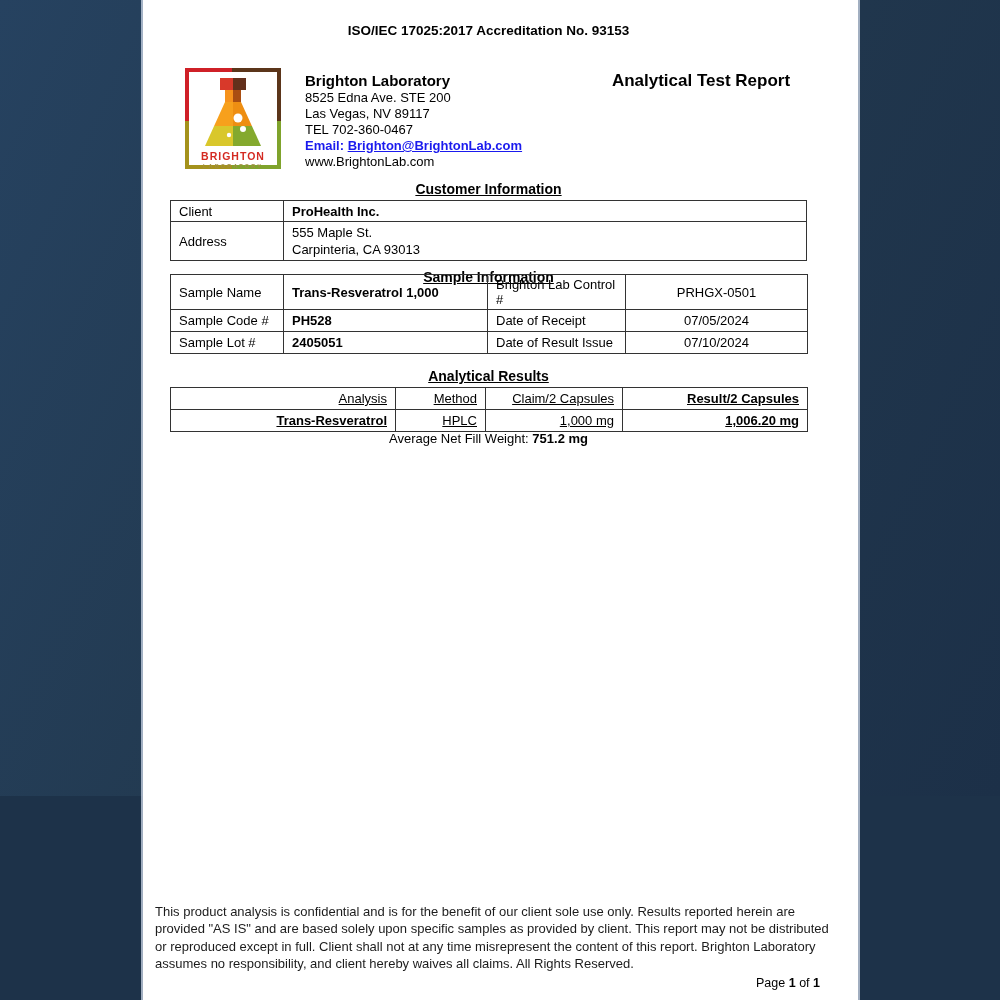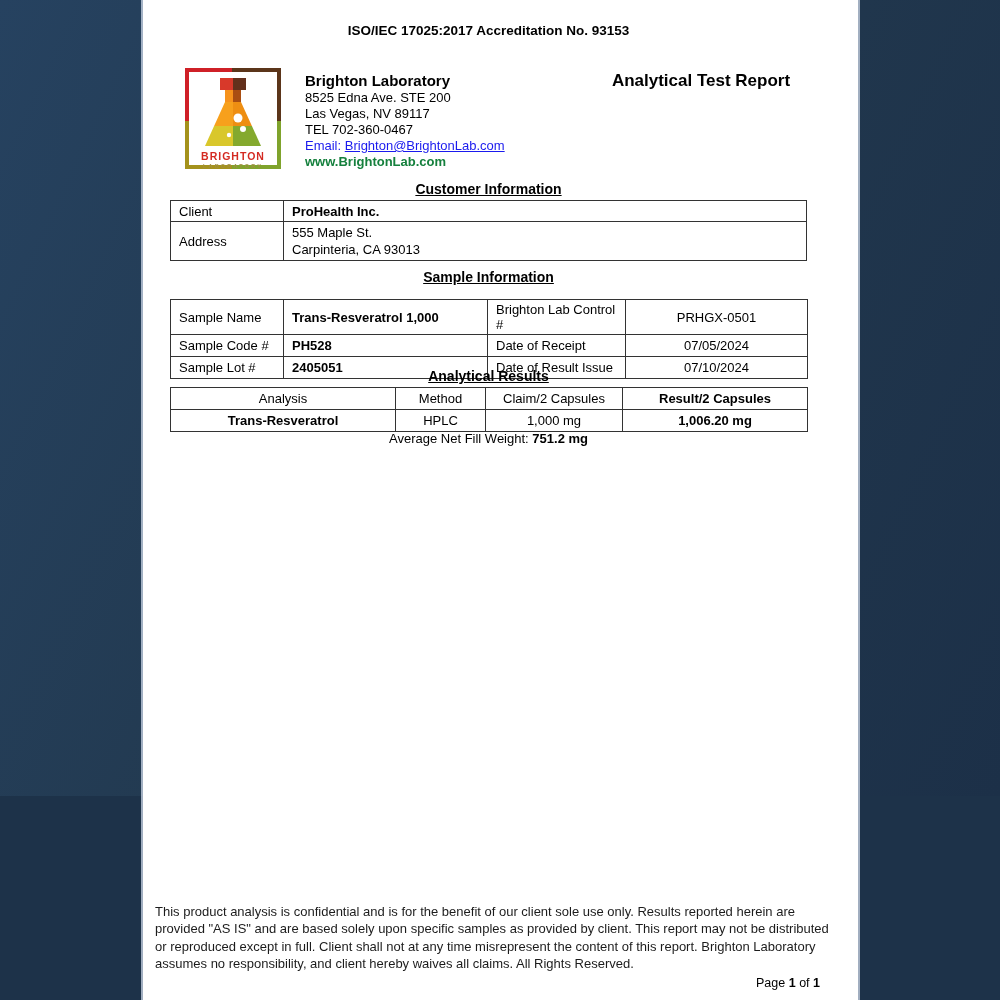--- a/index.html
+++ b/index.html
@@ -29,50 +29,50 @@
     position:absolute; top:84px; left:0; width:100px; text-align:center;
     color:#d42a22; font-weight:bold; font-size:10.5px; letter-spacing:1px;
   }
   .logo-sub {
     position:absolute; top:97px; left:0; width:100px; text-align:center;
     color:#a18f44; font-weight:bold; font-size:5.5px; letter-spacing:2.2px;
   }
   
   .lab-info { position:absolute; left:162px; top:71px; font-size:13px; line-height:16px; }
   .lab-name { font-weight:bold; font-size:15px; line-height:19px; }
-  .email-line { color:#1a1aee; font-weight:normal; }
+  .email-line { color:#1a1aee; font-weight:bold; }
   .email-link { color:#1a1aee; text-decoration:underline; cursor:pointer; }
-  .website { color:#15803d; font-weight:bold; cursor:pointer; }
+  .website { color:#000000; font-weight:normal; cursor:pointer; }
   .report-title {
     position:absolute; left:450px; top:71px; width:216px;
     text-align:center; font-weight:bold; font-size:17px;
   }
   
   .section-heading {
     position:absolute; left:27px; width:637px; text-align:center;
     font-weight:bold; font-size:14px; text-decoration:underline;
   }
   .h-customer { top:181px; }
   .h-sample   { top:269px; }
   .h-results  { top:368px; }
   table { border-collapse:collapse; position:absolute; left:27px; width:637px; table-layout:fixed;border-radius:9px; }
   td, th { border:1px solid #333; font-size:13px; padding:2px 8px; font-weight:normal; }
   .t-customer { top:200px; }
   .t-customer td { height:21px; vertical-align:middle; }
   .t-customer .lbl { width:113px; }
   .t-customer .bold { font-weight:bold; }
   .addr div { line-height:17px; }
-  .t-sample { top:299px; }
+  .t-sample { top:274px; }
   .t-sample td { height:22px; }
   .t-sample .c1 { width:113px; }
   .t-sample .c2 { width:204px; font-weight:bold; }
   .t-sample .c3 { width:138px; }
   .t-sample .c4 { width:182px; text-align:center; }
   .t-results { top:387px; }
-  .t-results th, .t-results td { height:22px; text-align:center; }
+  .t-results th, .t-results td { height:22px; text-align:right;text-decoration:underline; }
   .t-results .rc1 { width:225px; }
   .t-results .rc2 { width:90px; }
   .t-results .rc3 { width:137px;margin-top:7px; }
   .t-results .rc4 { width:185px; }
   .bold { font-weight:bold; }
   .avg-line { position:absolute; top:431px; left:27px; width:637px; text-align:center; font-size:13px; }
   
   .signature { position:absolute; left:487px; top:829px; width:145px; }
   .sig-line1 { text-align:center; font-size:13px; }
   .sig-name  { text-align:center; margin-top:1px; white-space:nowrap; }

